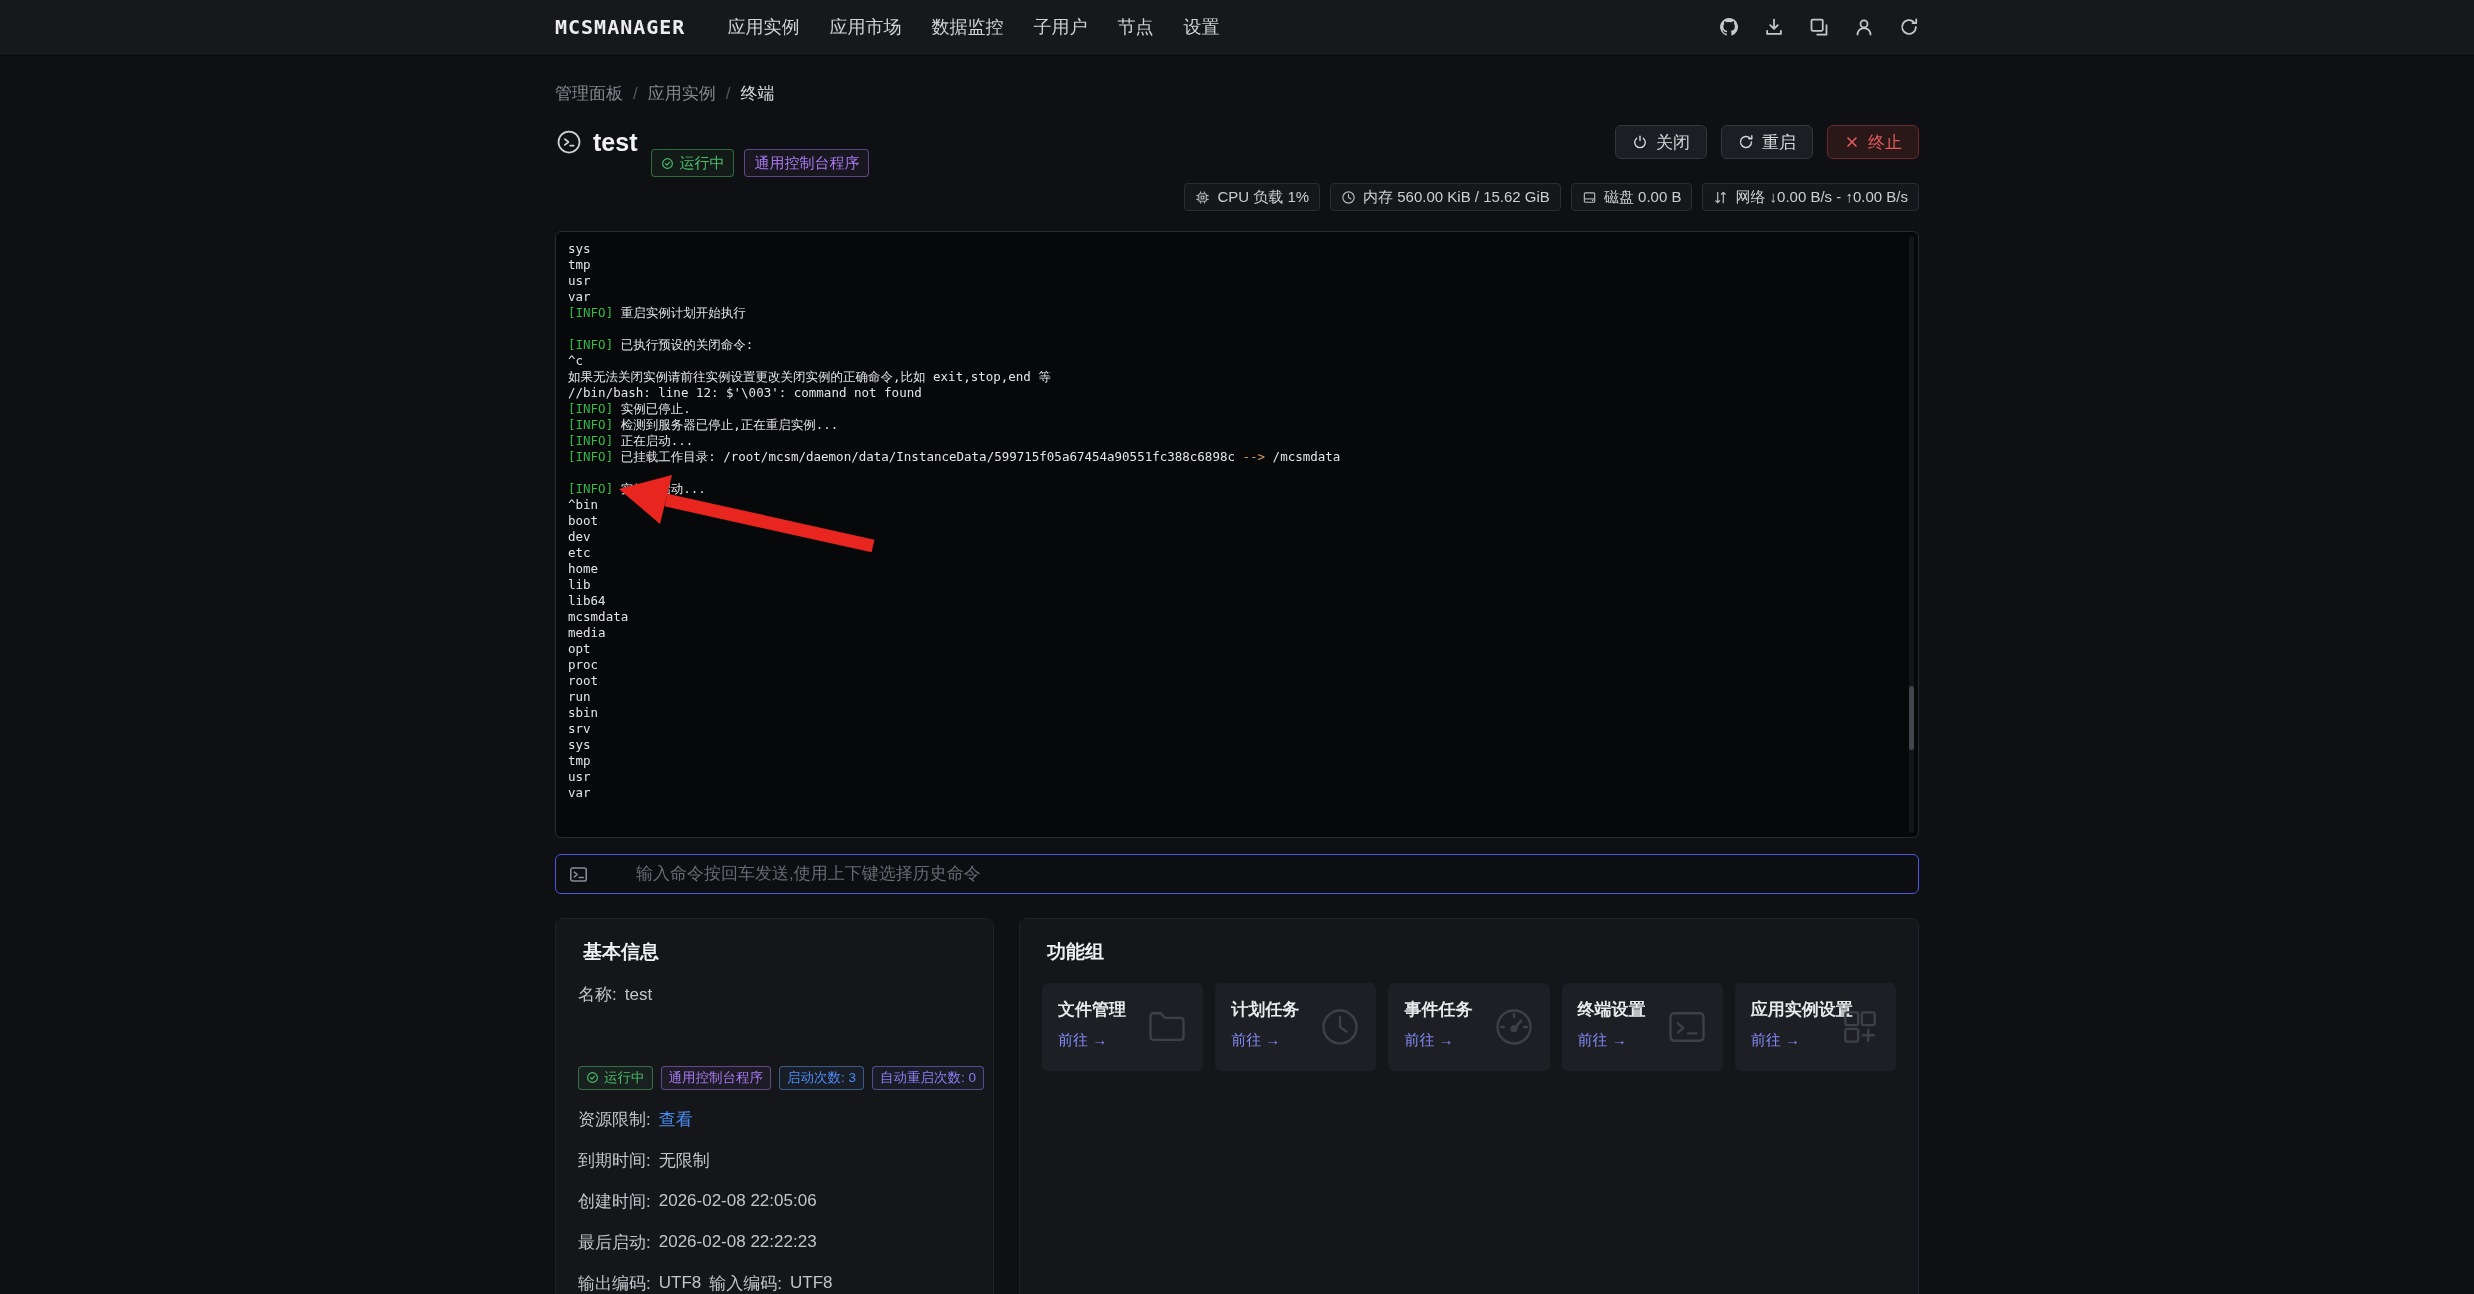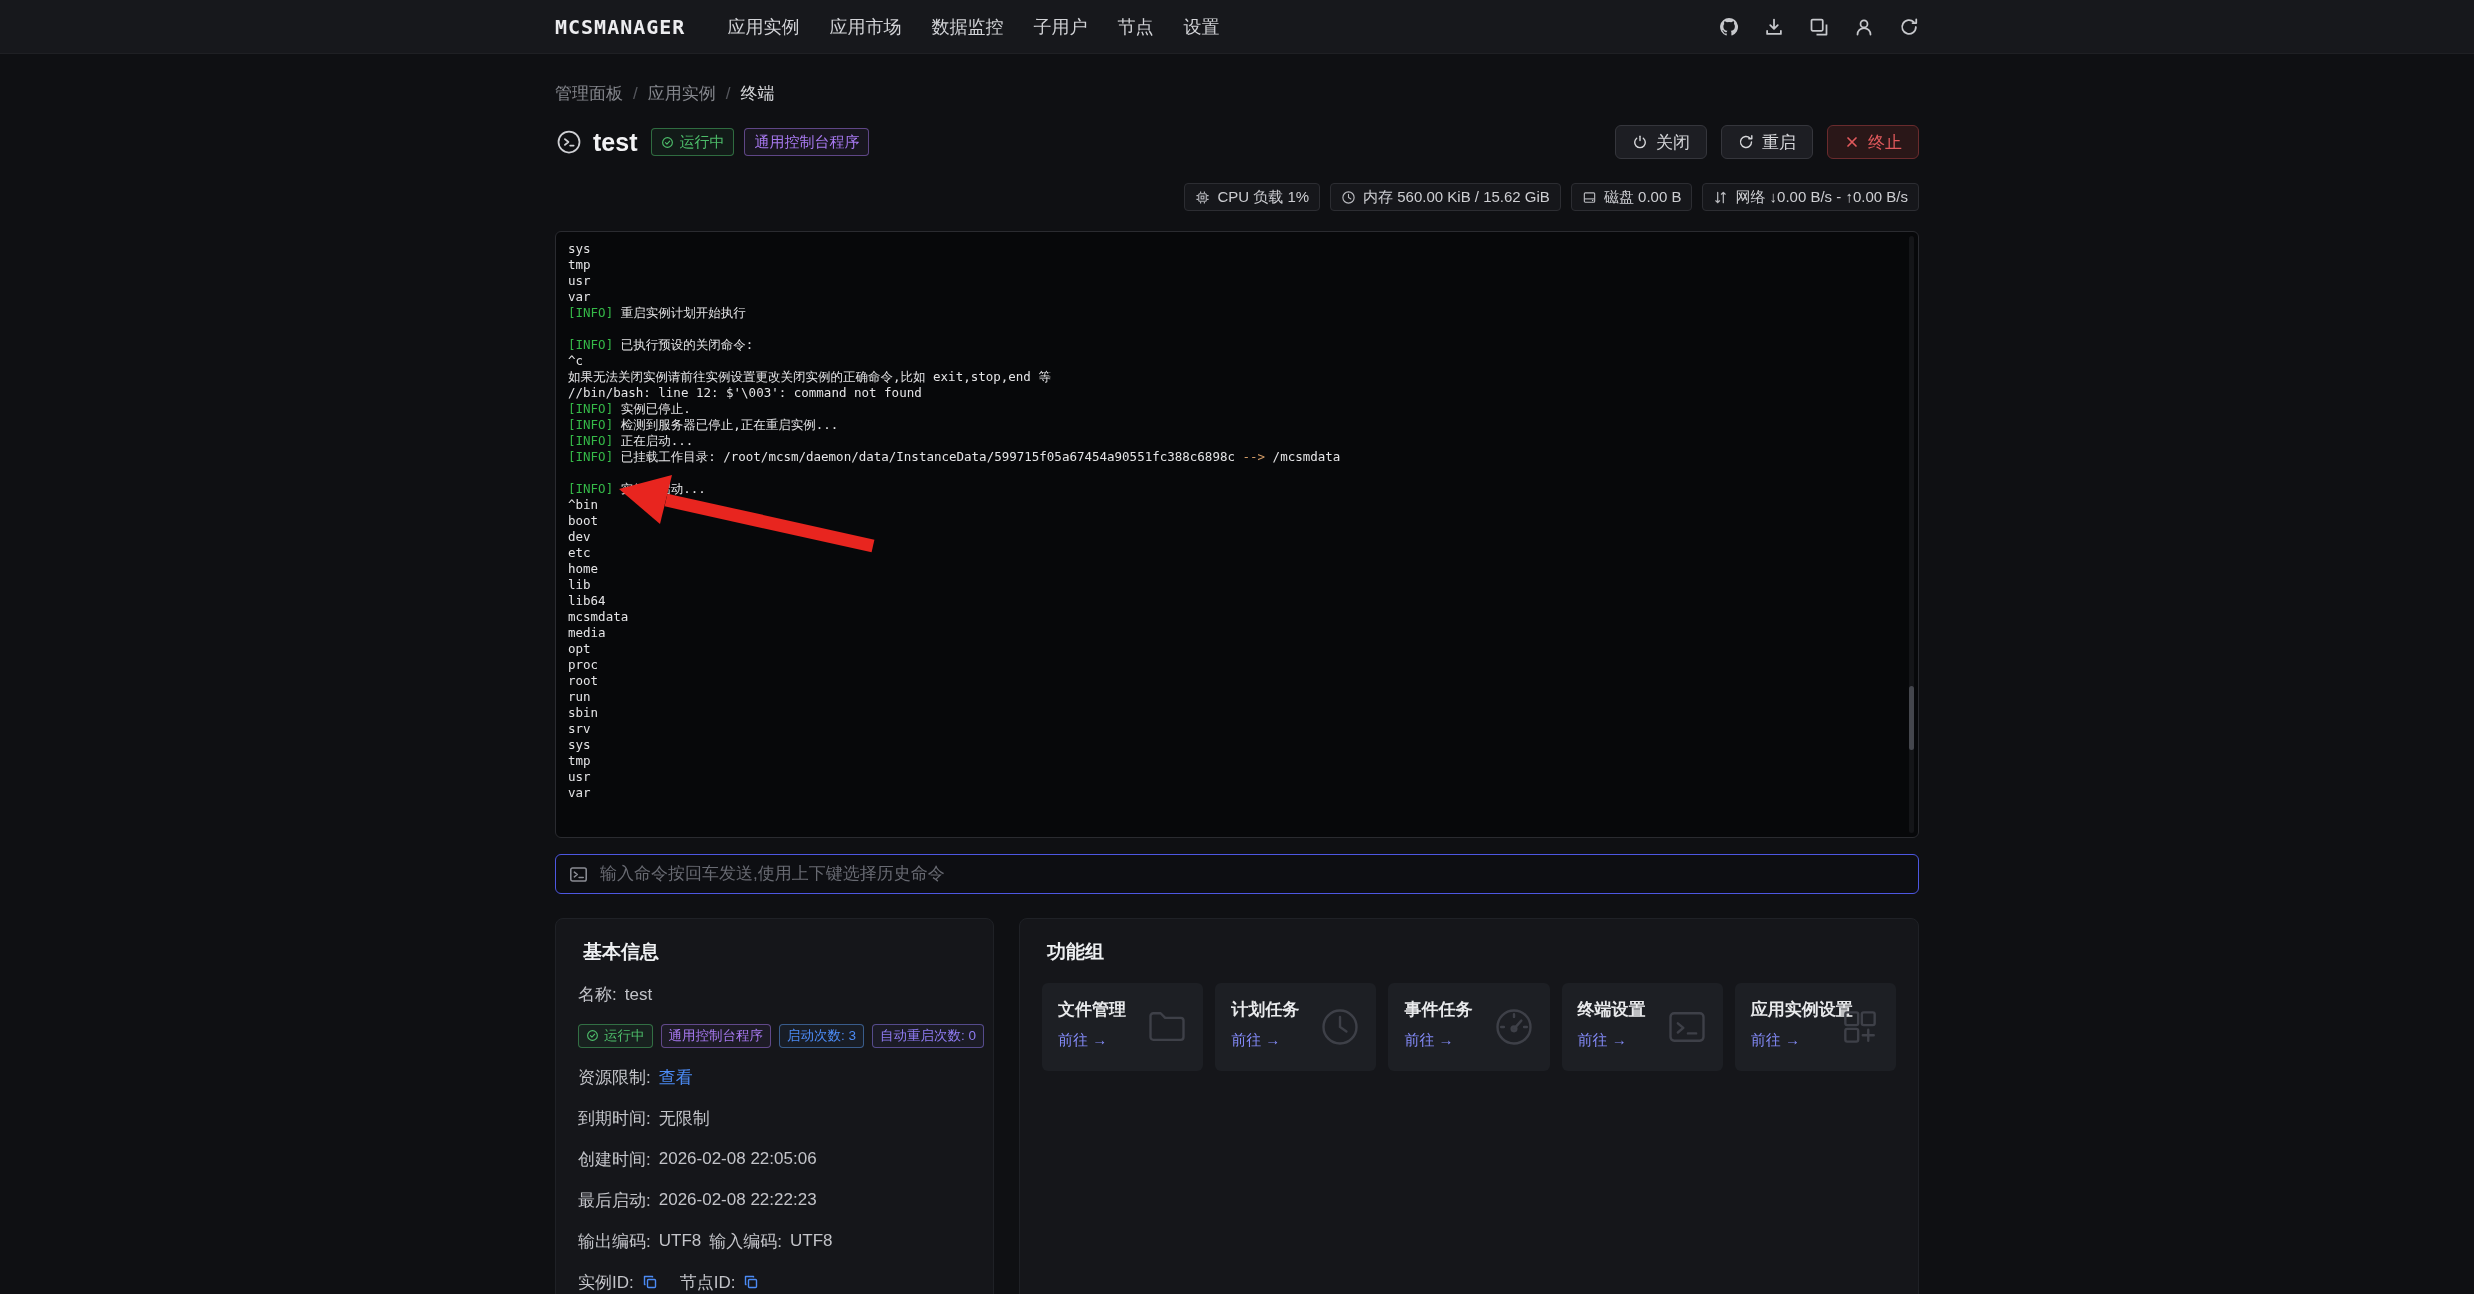--- a/index.html
+++ b/index.html
@@ -29,21 +29,21 @@
 
   .breadcrumb { margin-top:28px; font-size:17px; color:#85878d; display:flex; align-items:center; }
   .crumb { cursor:pointer; }
   .crumb.current { color:#d6d7da; }
   .crumb-sep { margin:0 10px; color:#55575d; }
 
   .title-row { margin-top:16px; display:flex; align-items:center; height:42px; }
   .title-icon { width:28px; height:28px; color:#cfd0d4; }
   .instance-title { font-size:25px; font-weight:bold; color:#f2f2f4; margin:0 14px 0 10px; }
   .chip { display:inline-flex; align-items:center; gap:5px; padding:3px 9px; border:1px solid;
-          border-radius:4px; font-size:15px; line-height:1.3; margin-right:10px; white-space:nowrap; }
+          border-radius:4px; font-size:15px; line-height:1.3; margin-right:10px; white-space:nowrap;margin-top:42px; }
   .chip-green  { color:var(--green,#4dbd6a);  border-color:rgba(77,189,106,.5);  background:rgba(77,189,106,.07); }
   .chip-purple { color:var(--purple,#a678ee); border-color:rgba(166,120,238,.5); background:rgba(166,120,238,.06); }
   .chip-blue   { color:var(--blue,#5b9cf0);   border-color:rgba(91,156,240,.5);  background:rgba(91,156,240,.06); }
   .chip-violet { color:var(--violet,#8f7bf2); border-color:rgba(143,123,242,.5); background:rgba(143,123,242,.06); }
   .chip-sm { font-size:13.5px; padding:2px 7px; margin-right:8px; }
 
   .actions { margin-left:auto; display:flex; gap:14px; }
   .btn { height:34px; padding:0 16px; display:flex; align-items:center; gap:8px;
          border:1px solid #35363c; background:#1d1e23; color:#d6d7da; font-size:17px;
          border-radius:6px; cursor:pointer; font-family:inherit; }
@@ -65,21 +65,21 @@
   .seg-arrow { color:var(--arrow-orange,#d19a66); }
   .scroll-track { position:absolute; top:4px; right:4px; width:5px; height:597px;
                   background:#141518; border-radius:3px; }
   .scroll-thumb { position:absolute; top:450px; width:5px; height:64px; background:#44464d; border-radius:3px; }
 
   
   .cmd-box { margin-top:16px; height:40px; border:1px solid #4d57e2; border-radius:6px;
              background:#0d0e12; display:flex; align-items:center; padding:0 13px; gap:10px; }
   .cmd-box .icon { color:#8a8c94; width:19px; height:19px; }
   .cmd-input { flex:1; background:transparent; border:none; outline:none; color:#d8d9dd;
-               font-size:17px; font-family:inherit; }
+               font-size:17px; font-family:inherit;margin-left:36px; }
   .cmd-input::placeholder { color:#686a72; }
 
   
   .cards { margin-top:24px; display:flex; gap:25px; align-items:stretch; }
   .card { background:#15161a; border:1px solid #1f2126; border-radius:8px; padding:20px 22px; }
   .card-info { width:439px; flex:none; }
   .card-functions { flex:1; }
   .card-title { font-size:19px; font-weight:bold; color:#eef0f2; margin:0 0 18px 5px;font-family:Liberation Mono, monospace; }
 
   .info-row { display:flex; align-items:center; gap:8px; font-size:17px; color:#c3c4c9;

